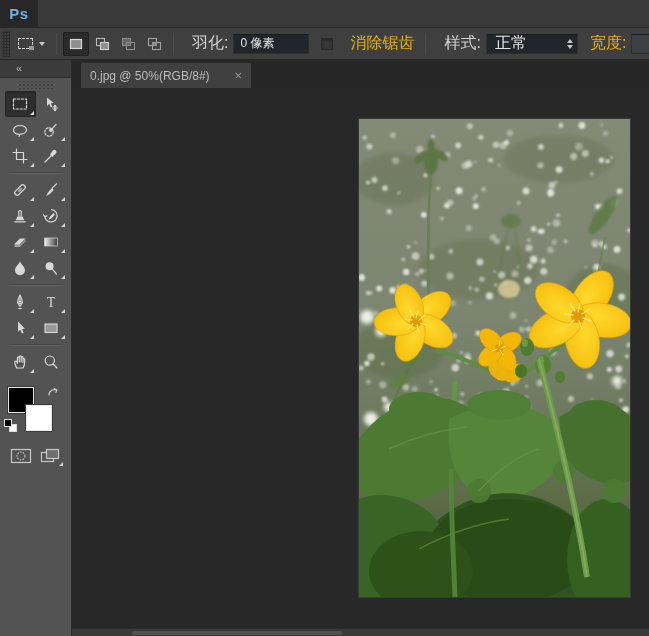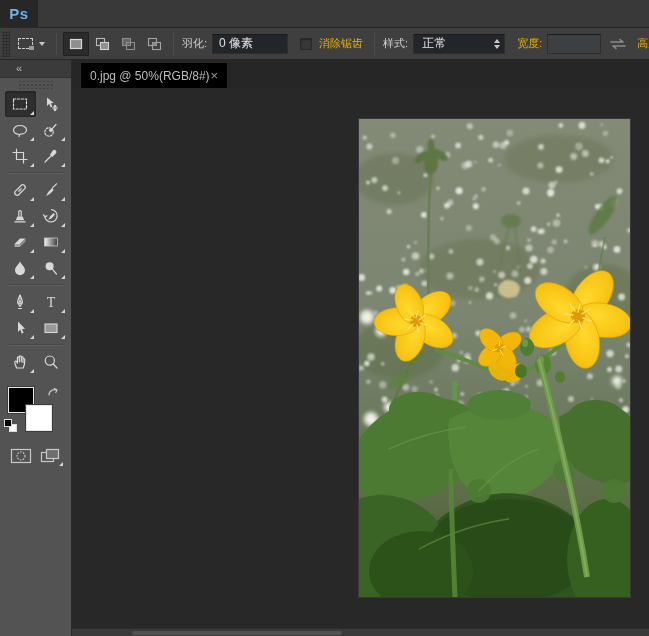--- a/index.html
+++ b/index.html
@@ -21,30 +21,30 @@
     background-image:radial-gradient(#2d2d2d 1px, transparent 1.2px); background-size:3px 3px; }
   .obar-sep { width:1px; height:22px; background:#333; border-right:1px solid #4c4c4c; margin:0 6px; flex:none; }
   .preset-btn { display:flex; align-items:center; gap:4px; padding:3px 5px; border-radius:2px; flex:none; }
   .preset-rect { width:15px; height:11px; border:1px dashed #cfcfcf; position:relative; }
   .preset-rect::after{ content:""; position:absolute; right:-2px; bottom:-2px; width:5px; height:4px; background:#9a9a9a; }
   .caret-down { width:0; height:0; border-left:3.5px solid transparent; border-right:3.5px solid transparent;
     border-top:4px solid #c9c9c9; margin-left:2px; }
   .mode-btn { width:26px; height:24px; display:flex; align-items:center; justify-content:center;
     border-radius:2px; flex:none; }
   .mode-btn.active { background:#2b2b2b; box-shadow:inset 0 0 0 1px #1f1f1f; }
-  .ob-label { font-size:11px; color:#d2d2d2; margin:0 5px 0 2px; flex:none; }
+  .ob-label { font-size:16px; color:#d2d2d2; margin:0 5px 0 12px; flex:none; }
   .ob-label.dim { color:#eab308; }
   .ob-input { height:20px; background:#22262a; border:1px solid #2e2e2e; border-top-color:#1b1b1b;
     color:#e3e3e3; font-size:12px; padding:8px 6px; display:flex; align-items:center; flex:none; }
   .ob-input.disabled { background:#3c4043; color:#8a8a8a; }
   .checkbox { width:12px; height:12px; background:#383838; border:1px solid #2a2a2a;
     box-shadow:inset 0 1px 2px rgba(0,0,0,.4); margin-right:5px; flex:none; }
   .selectbox { height:20px; width:92px; background:#22262a; border:1px solid #2e2e2e; border-top-color:#1b1b1b;
     display:flex; align-items:center; justify-content:space-between; padding:0 4px 0 8px; flex:none; }
-  .selectbox .val { color:#e3e3e3; font-size:12px; }
+  .selectbox .val { color:#e3e3e3; font-size:16px; }
   .spinner { display:flex; flex-direction:column; gap:2px; align-items:center; }
   .spin-up { width:0;height:0;border-left:3px solid transparent;border-right:3px solid transparent;border-bottom:4px solid #c9c9c9; }
   .spin-dn { width:0;height:0;border-left:3px solid transparent;border-right:3px solid transparent;border-top:4px solid #c9c9c9; }
 
   
   .main { display:flex; height:576px; }
 
   
   .toolspanel { width:72px; flex:none; background:#535353; border-right:1px solid #2a2a2a;
     display:flex; flex-direction:column; }
@@ -72,22 +72,22 @@
   .mini-swatches .m.w { left:5px; top:5px; background:#fff; }
 
   .bottom-btns { display:flex; justify-content:space-around; margin:8px 6px 0; }
   .bb { width:28px; height:22px; display:flex; align-items:center; justify-content:center; position:relative; }
   .bb.flyout::after { content:""; position:absolute; right:1px; bottom:1px; width:0; height:0;
     border-left:4px solid transparent; border-bottom:4px solid #d6d6d6; }
 
   
   .docarea { flex:1; display:flex; flex-direction:column; min-width:0; }
   .tabbar { height:28px; background:#262626; display:flex; align-items:flex-end; }
-  .tab { margin-left:8px; height:26px; background:#000000; border:1px solid #2a2a2a; border-bottom:none;
-    display:flex; align-items:center; gap:1px; padding:0 9px; color:#bdbdbd; font-size:12px; }
+  .tab { margin-left:8px; height:26px; background:#404040; border:1px solid #2a2a2a; border-bottom:none;
+    display:flex; align-items:center; gap:25px; padding:0 9px; color:#bdbdbd; font-size:12px; }
   .tab-close { color:#9a9a9a; font-size:13px; line-height:1; }
   .canvas { flex:1; background:#282828; position:relative; }
   .photo { position:absolute; left:287px; top:31px; width:271px; height:478px; box-shadow:0 0 0 1px rgba(90,90,90,.35); }
   .statusbar { height:8px; background:#3a3a3a; border-top:1px solid #2c2c2c; position:relative; }
   .hthumb { position:absolute; left:60px; top:2px; width:210px; height:4px; background:#515151; border-radius:2px; }
 
   .icon-stroke { stroke:#d8d8d8; fill:none; stroke-width:1.2; stroke-linecap:round; stroke-linejoin:round; }
 </style>
 </head>
 <body>

